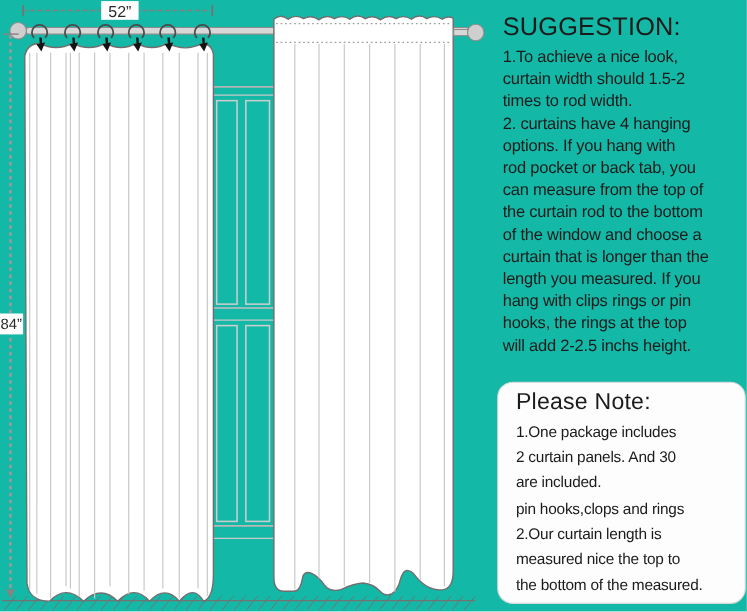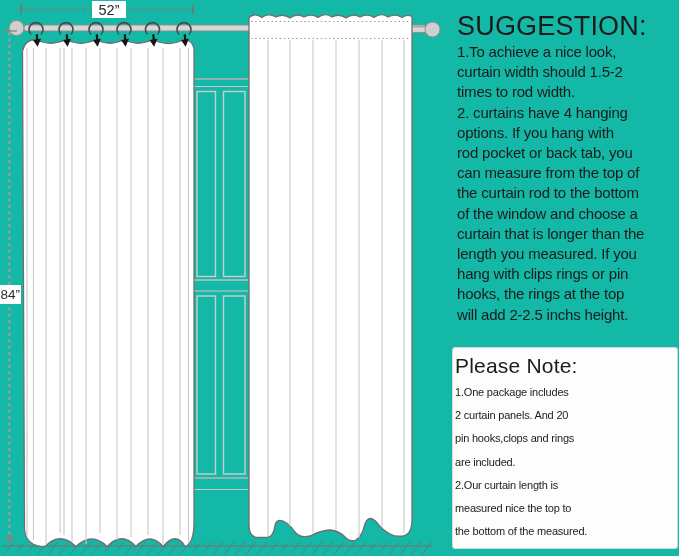--- a/index.html
+++ b/index.html
@@ -8,37 +8,37 @@
     width:679px;height:556px;
     background:#14b8a6;
     overflow:hidden;
     font-family:"Liberation Sans", sans-serif;
     color:#1c1c1c;
   }
   .scene-svg{position:absolute;left:0;top:0;}
   .text-col{position:absolute;left:457px;top:0;width:224px;}
   .suggestion-title{
     position:absolute;left:0;top:11px;
-    font-size:27px;letter-spacing:0.2px;color:#1b1b1b;white-space:nowrap;
+    font-size:23px;letter-spacing:0.2px;color:#1b1b1b;white-space:nowrap;
   }
   .suggestion-body{
     position:absolute;left:0;top:42px;width:224px;
     font-size:15px;line-height:20.2px;letter-spacing:-0.2px;color:#1b1b1b;
     white-space:nowrap;
   }
   .note-box{
     position:absolute;left:452px;top:347px;
     width:226px;height:202px;box-sizing:border-box;
-    border:1.5px solid #d8d8d8;border-radius:3px;
+    border:1.5px solid #d8d8d8;border-radius:14px;
     background:#fdfdfd;
-    padding:6px 0 0 2px;
+    padding:6px 0 0 16px;
   }
   .note-title{font-size:21px;letter-spacing:0.2px;color:#1b1b1b;white-space:nowrap;}
   .note-body{
-    margin-top:3px;font-size:11px;line-height:23.2px;letter-spacing:-0.2px;
+    margin-top:3px;font-size:14px;line-height:23.2px;letter-spacing:-0.2px;
     color:#1b1b1b;white-space:nowrap;
   }
 </style>
 </head>
 <body>
 
 <div class="canvas">
 
   <svg class="scene-svg" width="455" height="556" viewBox="0 0 455 556">
     <defs>
@@ -144,22 +144,22 @@
         <div>hang with clips rings or pin</div>
         <div>hooks, the rings at the top</div>
         <div>will add 2-2.5 inchs height.</div>
       </div>
   </div>
 
   <div class="note-box">
     <div class="note-title">Please Note:</div>
     <div class="note-body">
         <div>1.One package includes</div>
-        <div>2 curtain panels. And 20</div>
+        <div>2 curtain panels. And 30</div>
+        <div>are included.</div>
         <div>pin hooks,clops and rings</div>
-        <div>are included.</div>
         <div>2.Our curtain length is</div>
         <div>measured nice the top to</div>
         <div>the bottom of the measured.</div>
       </div>
   </div>
 
 </div>
 
 </body></html>

